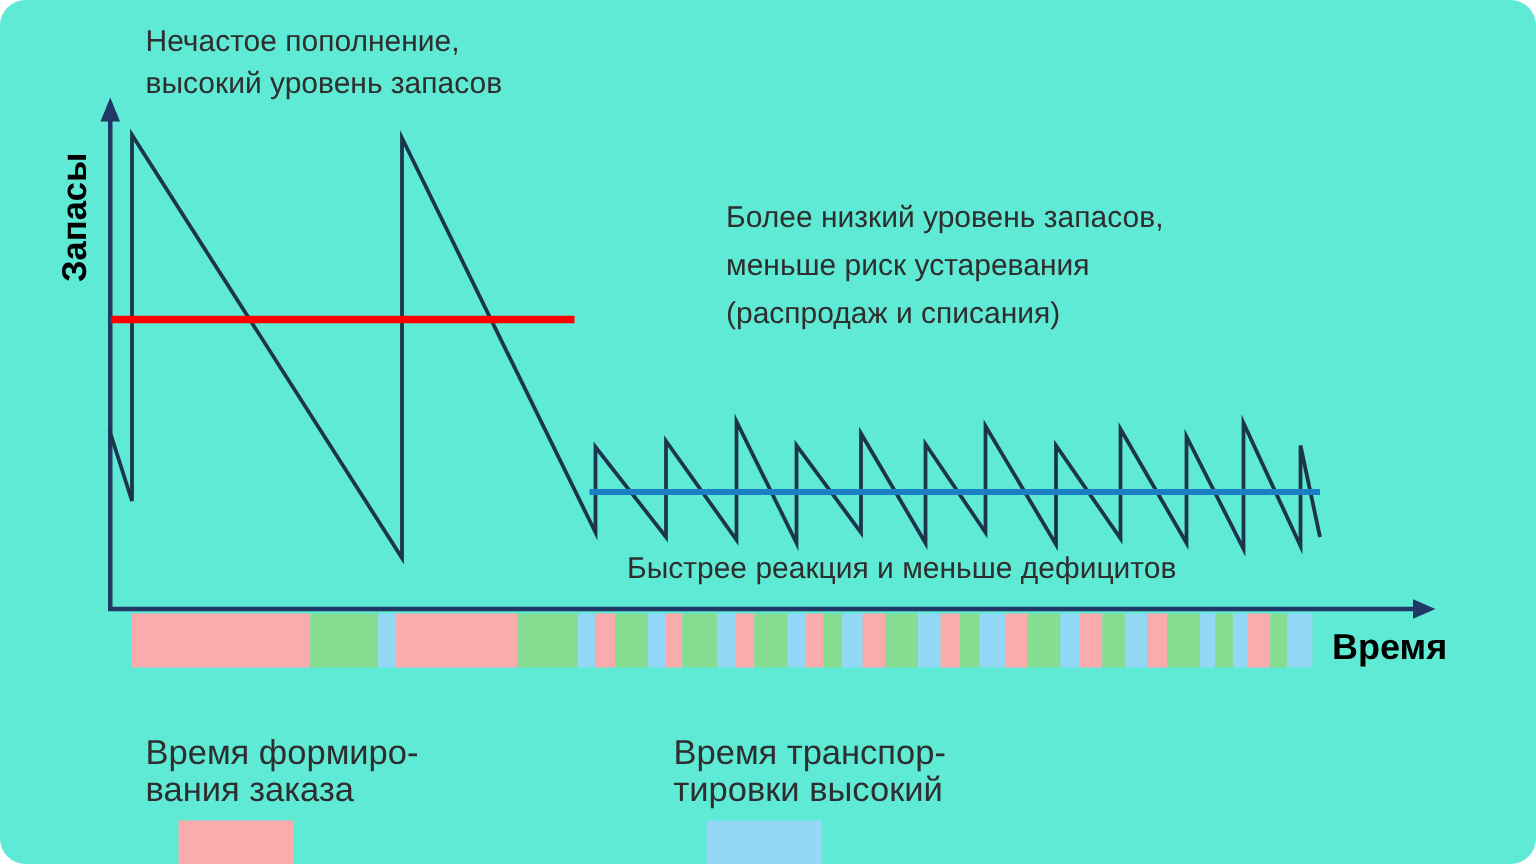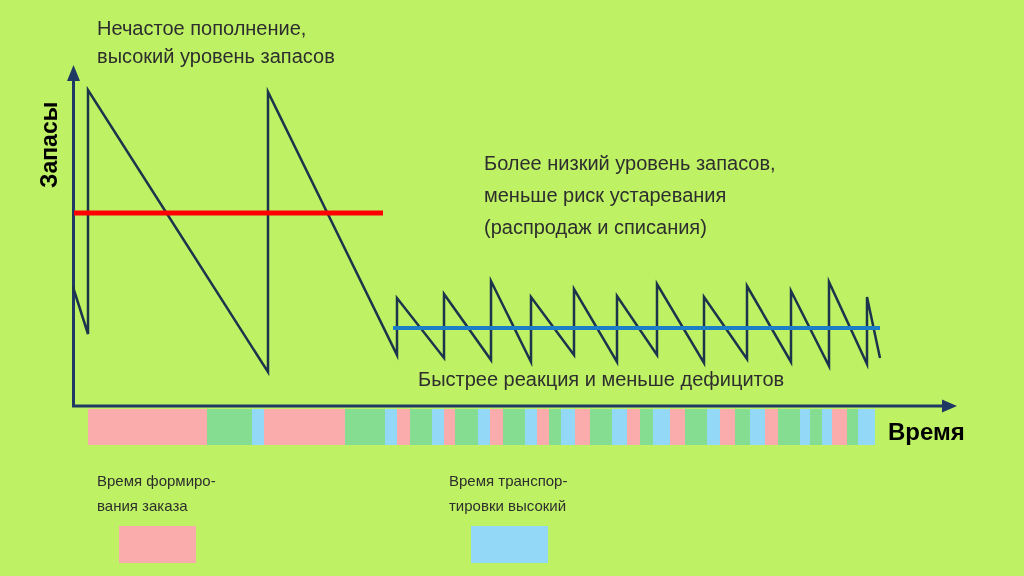--- a/index.html
+++ b/index.html
@@ -1,35 +1,35 @@
 <!DOCTYPE html>
 <html><head>
 <meta charset="utf-8">
 <style>
   html,body{margin:0;padding:0;background:#ffffff;}
   .canvas{
-    position:relative;width:1024px;height:576px;background:#bef264;overflow:hidden;
-    font-family:"Liberation Sans","DejaVu Sans",sans-serif;color:#2b2b2b;
+    position:relative;width:1024px;height:576px;background:#5eead4;overflow:hidden;
+    font-family:"Liberation Sans","DejaVu Sans",sans-serif;color:#2b2b2b;border-radius:17px;
   }
   #chart-svg{position:absolute;left:0;top:0;}
   .ann{position:absolute;white-space:pre-line;}
   .ann-infrequent{left:97px;top:14px;font-size:20px;line-height:28px;color:#2e2e2e;}
   .ann-frequent-title{left:473px;top:27px;font-size:22px;line-height:31px;font-weight:700;color:#000000;}
-  .ann-frequent-benefits{left:484px;top:129px;font-size:20px;line-height:32px;color:#2e2e2e;margin-top:18px;}
+  .ann-frequent-benefits{left:484px;top:129px;font-size:20px;line-height:32px;color:#2e2e2e;}
   .ann-faster{left:418px;top:368px;font-size:20px;color:#2e2e2e;}
   .y-axis-label{
     position:absolute;left:36px;top:188px;font-size:23px;font-weight:700;color:#000;
     transform:rotate(-90deg);transform-origin:0 0;white-space:nowrap;
   }
   .x-axis-label{position:absolute;left:888px;top:418px;font-size:24px;font-weight:700;color:#000;}
   .legend-item{position:absolute;top:468px;}
   .legend-item.c1{left:97px;}
   .legend-item.c2{left:287px;}
   .legend-item.c3{left:449px;}
-  .legend-label{font-size:15px;line-height:25px;white-space:pre-line;color:#2e2e2e;}
+  .legend-label{font-size:23px;line-height:25px;white-space:pre-line;color:#2e2e2e;margin-top:21px;}
   .legend-swatch{width:77px;height:37px;margin:8px 0 0 22px;}
 </style>
 </head>
 <body>
 
 <div class="canvas">
 
   <svg id="chart-svg" width="1024" height="576" viewBox="0 0 1024 576">
       <rect x="88" y="409" width="119" height="36" fill="#FAABAB"></rect>
       <rect x="207" y="409" width="45" height="36" fill="#84DD91"></rect>

